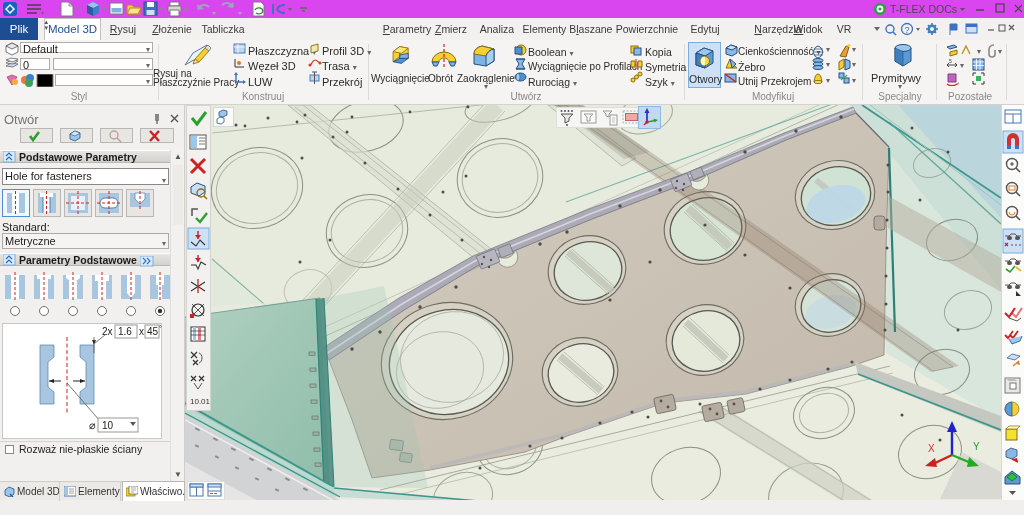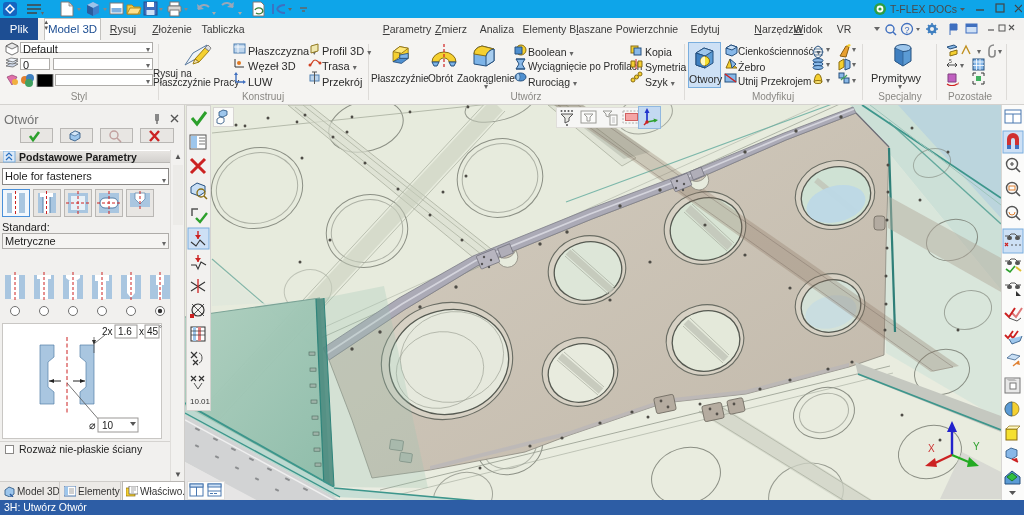--- a/index.html
+++ b/index.html
@@ -1,18 +1,18 @@
 <!DOCTYPE html>
 <html><head><meta charset="utf-8"><style>
 *{margin:0;padding:0;box-sizing:border-box}
 body{width:1024px;height:515px;overflow:hidden;font-family:"Liberation Sans",sans-serif}
 #app{position:relative;width:1024px;height:515px;background:#f0efed}
 .abs{position:absolute}
 
-#titlebar{position:absolute;left:0;top:0;width:1024px;height:18px;background:#0ea5e9}
+#titlebar{position:absolute;left:0;top:0;width:1024px;height:18px;background:#d946ef}
 #menurow{position:absolute;left:0;top:18px;width:1024px;height:22px;background:#f2f1ef}
 .mtab{position:absolute;top:0;height:22px;line-height:22px;font-size:10.5px;color:#3b3b3b;text-align:center}
 #plik{position:absolute;left:0;top:0;width:38px;height:22px;background:#1d4e93;color:#fff;font-size:11.5px;text-align:center;line-height:22px}
 #m3d{position:absolute;left:44px;top:0;width:57px;height:22px;background:#fff;border:1px solid #c3c1be;border-bottom:none;color:#1d4e93;font-size:11.5px;text-align:center;line-height:21px}
 
 #ribbon{position:absolute;left:0;top:40px;width:1024px;height:65px;background:#f5f4f2;border-bottom:1px solid #d4d2cf}
 .gsep{position:absolute;top:4px;width:1px;height:56px;background:#dddbd8}
 .glabel{position:absolute;top:51px;font-size:10px;color:#8a8884;width:120px;text-align:center}
 .combo{position:absolute;background:#fff;border:1px solid #aeaca9;font-size:11px;color:#222;line-height:12px;padding:0 2px}
 .combo .arr{position:absolute;right:2px;top:1px;color:#666;font-size:8px}
@@ -215,21 +215,21 @@
     <div class="rbtxt" style="left:322px;top:5px">Profil 3D <span class="rbsm">▾</span></div>
     <div class="rbtxt" style="left:322px;top:20px">Trasa <span class="rbsm">▾</span></div>
     <div class="rbtxt" style="left:322px;top:36px">Przekrój</div>
 
     <svg class="abs" style="left:388px;top:2px" width="32" height="26" viewBox="0 0 38 28">
       <path d="M6 22V10l8-6v12zM14 4l10 2v12l-10 4z" fill="#f5d030" stroke="#8a6d10"></path>
       <path d="M6 10l8-6 10 2-8 6z" fill="#ffe878" stroke="#8a6d10"></path>
       <path d="M6 22l8-4 10 0-8 6z" fill="#4f90d0" stroke="#26507e"></path>
       <path d="M14 18l10 0v-6l-10 2z" fill="#7db4e8" stroke="#26507e"></path>
     </svg>
-    <div class="rbtxt" style="left:371px;top:33px;font-size:10px">Płaszczyźnie</div>
+    <div class="rbtxt" style="left:371px;top:33px;font-size:10px">Wyciągnięcie</div>
     <svg class="abs" style="left:429px;top:2px" width="30" height="28" viewBox="0 0 30 28">
       <path d="M3 20a12 10 0 0 1 24 0h-7a5 4 0 0 0-10 0z" fill="#f5d030" stroke="#8a6d10"></path>
       <path d="M3 20h7l-2 4H5z" fill="#7db4e8" stroke="#26507e"></path>
         <path d="M27 20h-7l2 4h3z" fill="#7db4e8" stroke="#26507e"></path>
       <path d="M15 2v24" stroke="#d02020" stroke-width="1.2" stroke-dasharray="3 2"></path>
     </svg>
     <div class="rbtxt" style="left:428px;top:33px;font-size:10px">Obrót</div>
     <svg class="abs" style="left:470px;top:2px" width="32" height="28" viewBox="0 0 32 28">
       <path d="M4 22V12q0-6 8-8l12 3v12l-8 5z" fill="#7db4e8" stroke="#26507e"></path>
       <path d="M4 12q0-6 8-8l12 3q-6 1-8 7z" fill="#f5d030" stroke="#8a6d10"></path>
@@ -438,20 +438,27 @@
           <line x1="2" y1="14" x2="26" y2="14" stroke="#cc2222" stroke-dasharray="3 2"></line>
         </g>
       <g transform="translate(124,0)">
           <rect x="4" y="4" width="20" height="14" fill="#a9c6e0"></rect>
           <path d="M9 4h10v6l-5 5-5-5z" fill="#fff" stroke="#5580a8" stroke-width=".7"></path>
           <line x1="14" y1="2" x2="14" y2="22" stroke="#cc2222" stroke-dasharray="3 2"></line>
         </g>
     </svg>
     <div class="abs" style="left:2px;top:116px;font-size:11px;color:#222">Standard:</div>
     <div class="combo" style="left:2px;top:128px;width:167px;height:16px;line-height:14px;background:#f5f4f2">Metryczne<span class="arr" style="top:3px">▾</span></div>
+    <div class="sechdr" style="top:148px"><svg width="13" height="12" viewBox="0 0 13 12" style="vertical-align:-2px;margin:0 3px 0 3px">
+          <rect x="0" y="0" width="12" height="11" fill="#dce9f7" stroke="#7aaede"></rect>
+          <path d="M3 5l3-3 3 3M3 9l3-3 3 3" stroke="#2a70c0" stroke-width="1.2" fill="none"></path>
+        </svg>Parametry Podstawowe<svg width="14" height="11" viewBox="0 0 14 11" style="position:absolute;right:16px;top:1.5px">
+          <rect x="0" y="0" width="13" height="10" fill="#dce9f7" stroke="#7aaede"></rect>
+          <path d="M3 2l3 3-3 3M7 2l3 3-3 3" stroke="#2a70c0" stroke-width="1.1" fill="none"></path>
+        </svg></div>
 
     <svg class="abs" style="left:2px;top:166px" width="168" height="46" viewBox="0 0 168 46">
       <g fill="#a9c6e0">
         <g>
             <rect x="3" y="4" width="20" height="24"></rect>
             <rect x="9" y="4" width="8" height="24" fill="#fff"></rect>
             <line x1="13" y1="1" x2="13" y2="31" stroke="#cc2222" stroke-dasharray="3 2"></line>
           </g>
         <g transform="translate(29,0)">
             <rect x="3" y="4" width="20" height="24"></rect>
@@ -1045,14 +1052,13 @@
     <svg width="36" height="17" viewBox="0 0 36 17">
       <rect x="2" y="2" width="13" height="12" fill="#fff" stroke="#4a78b0"></rect>
         <path d="M8.5 2v12M2 5h13" stroke="#4a78b0"></path>
         <rect x="2" y="2" width="13" height="3" fill="#cde0f5" stroke="#4a78b0"></rect>
       <rect x="20" y="2" width="13" height="12" fill="#fff" stroke="#4a78b0"></rect>
         <rect x="20" y="2" width="13" height="3" fill="#cde0f5" stroke="#4a78b0"></rect>
         <path d="M20 9h13" stroke="#4a78b0"></path>
         <path d="M22 11.5h3M26 11.5h3" stroke="#4a78b0"></path>
     </svg>
   </div>
-  <div id="statusbar">3H: Utwórz Otwór</div>
 </div>
 
 </body></html>

